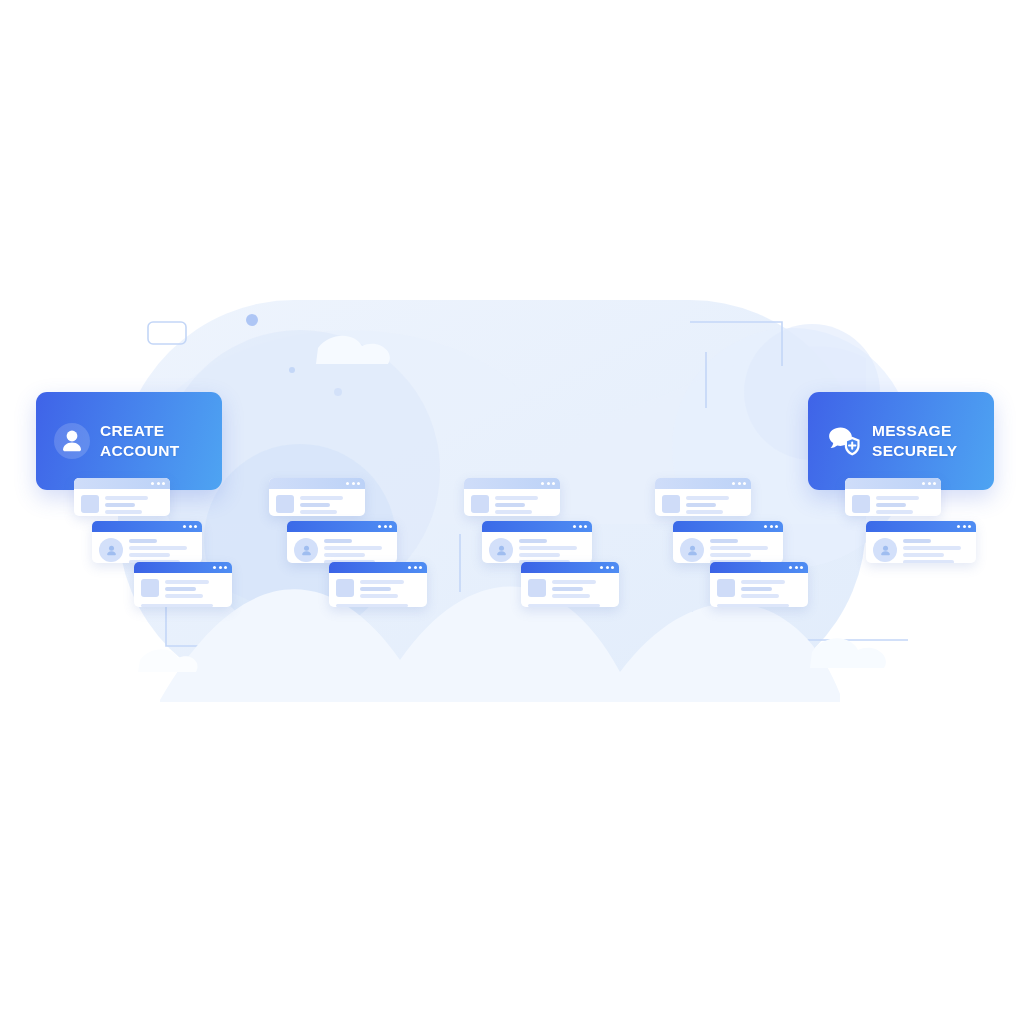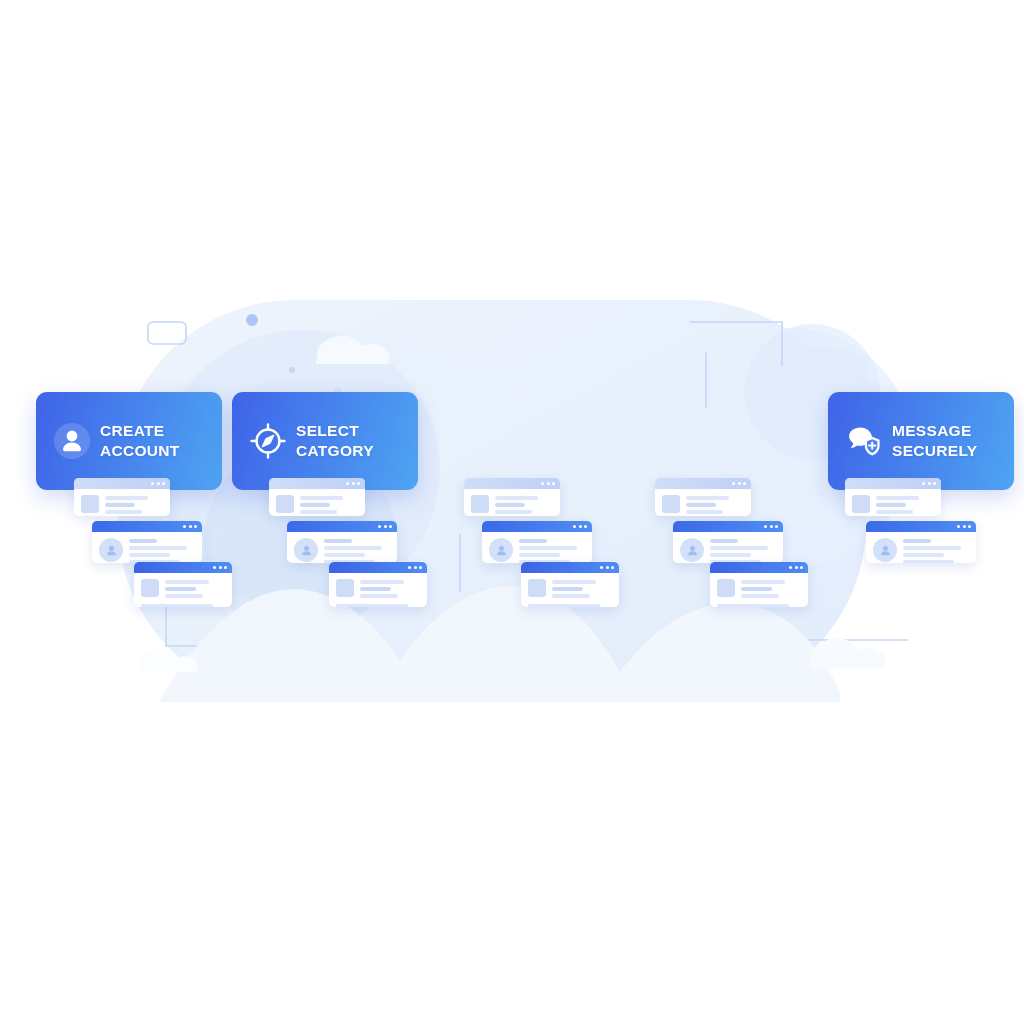--- a/index.html
+++ b/index.html
@@ -417,34 +417,21 @@
             <circle cx="20" cy="20" r="18" fill="#fff" opacity=".16"></circle>
             <circle cx="20" cy="15" r="5.4"></circle>
             <path d="M20 21.4c-5.2 0-9 3.3-9 7.4 0 .9 1 1.5 2 1.5h14c1 0 2-.6 2-1.5 0-4.1-3.8-7.4-9-7.4z"></path>
           </svg>
         </div>
         <div class="lbl">
           <div>CREATE</div>
           <div>ACCOUNT</div>
         </div>
       </div>
-      <div class="step-card" style="left: 232px; top: 392px; background: linear-gradient(105deg, rgb(63, 99, 232), rgb(78, 164, 242));">
-        <div class="ic">
-          <svg viewBox="0 0 40 40" fill="none" stroke="#fff" stroke-width="2.4" stroke-linecap="round">
-            <circle cx="20" cy="20" r="11.5"></circle>
-            <path d="M20 3.5v5M20 31.5v5M3.5 20h5M31.5 20h5"></path>
-            <path d="M25.5 14.5 18 18l-3.5 7.5L22 22z" fill="#fff" stroke-width="1.6" stroke-linejoin="round"></path>
-          </svg>
-        </div>
-        <div class="lbl">
-          <div>SELECT</div>
-          <div>CATGORY</div>
-        </div>
-      </div>
-      <div class="step-card" style="left: 808px; top: 392px; background: linear-gradient(105deg, rgb(63, 99, 232), rgb(78, 164, 242)); margin-left: 20px;">
+      <div class="step-card" style="left: 808px; top: 392px; background: linear-gradient(105deg, rgb(63, 99, 232), rgb(78, 164, 242));">
         <div class="ic">
           <svg viewBox="0 0 40 40" fill="#fff">
             <path d="M16.5 6.5c-6.3 0-11.4 3.9-11.4 8.8 0 2.7 1.6 5.2 4.1 6.8-.2 1.6-1 3.4-2.6 5 2.8-.3 5.1-1.4 6.7-2.6 1 .2 2.1.4 3.2.4 6.3 0 11.4-3.9 11.4-8.8S22.8 6.5 16.5 6.5z"></path>
             <path d="M28.2 15.8l7.4 2.9v6.1c0 4.6-3.2 8.2-7.4 9.7-4.2-1.5-7.4-5.1-7.4-9.7v-6.1z" fill="#fff"></path>
             <path d="M28.2 18.3l5.2 2v4.5c0 3.3-2.3 5.9-5.2 7.1-2.9-1.2-5.2-3.8-5.2-7.1v-4.5z" fill="#4a86ef"></path>
             <path d="M28.2 21.4v6.4M25 24.6h6.4" stroke="#fff" stroke-width="2" stroke-linecap="round"></path>
           </svg>
         </div>
         <div class="lbl">
           <div>MESSAGE</div>

